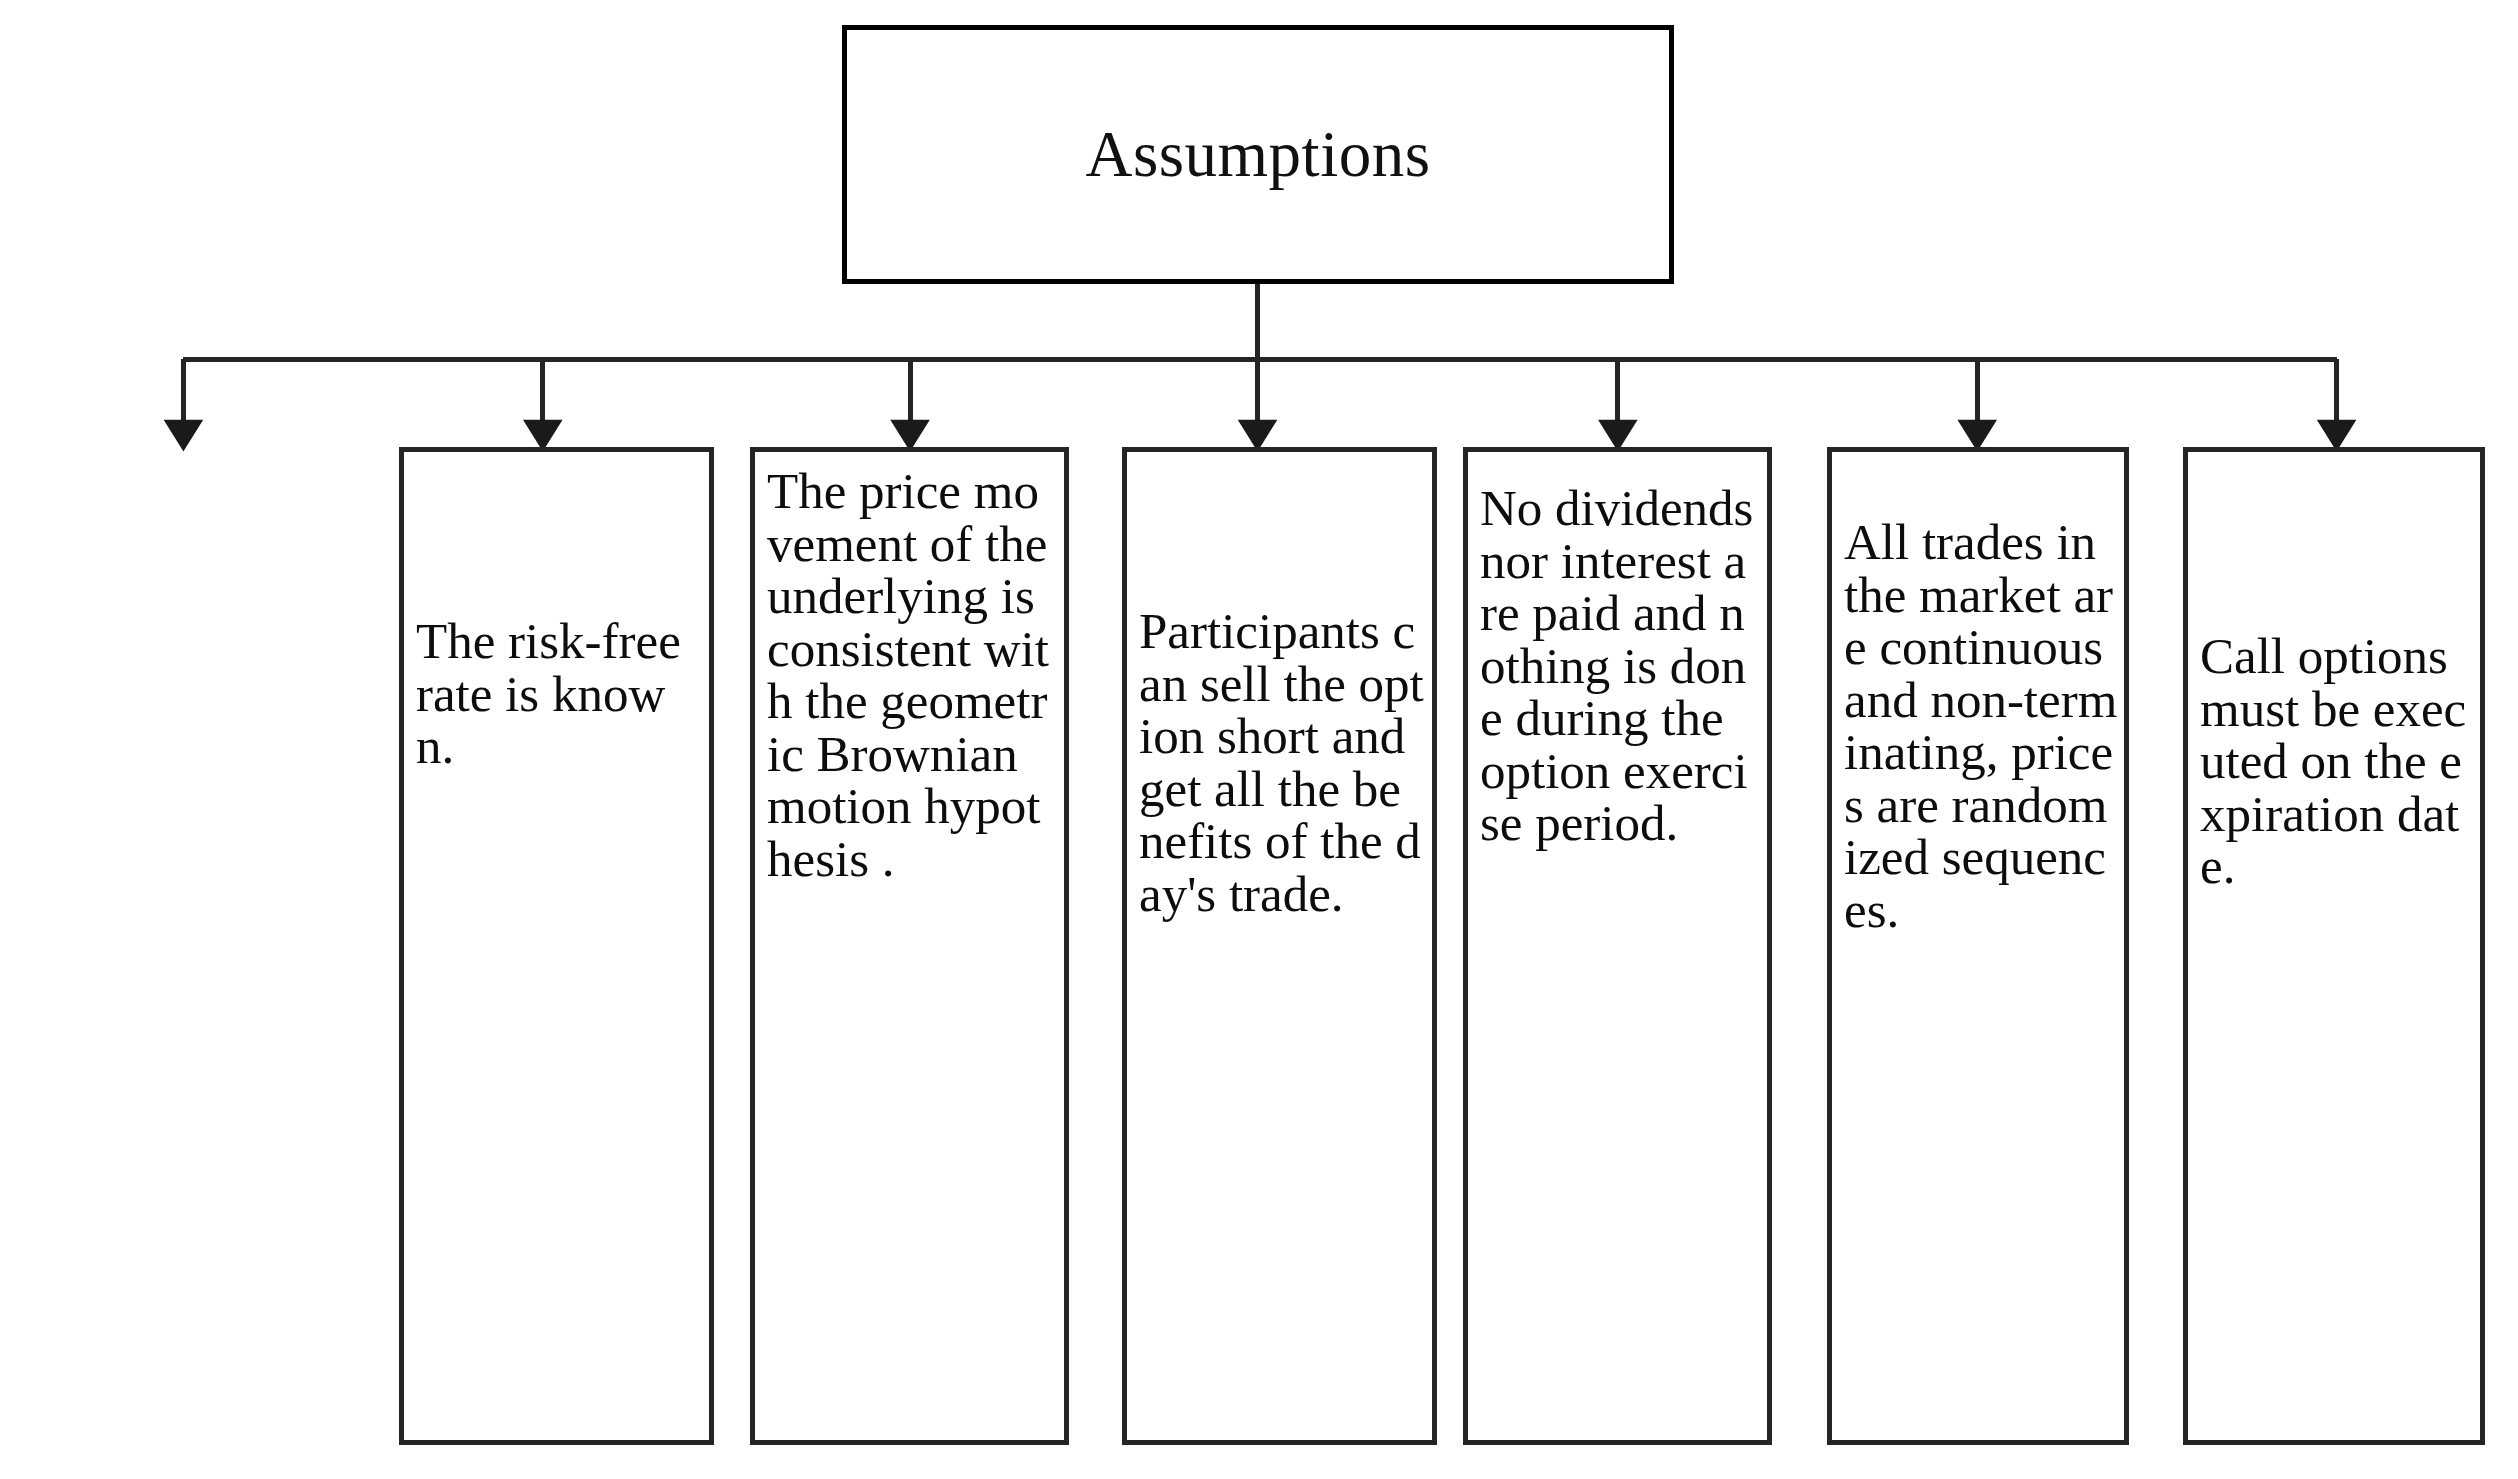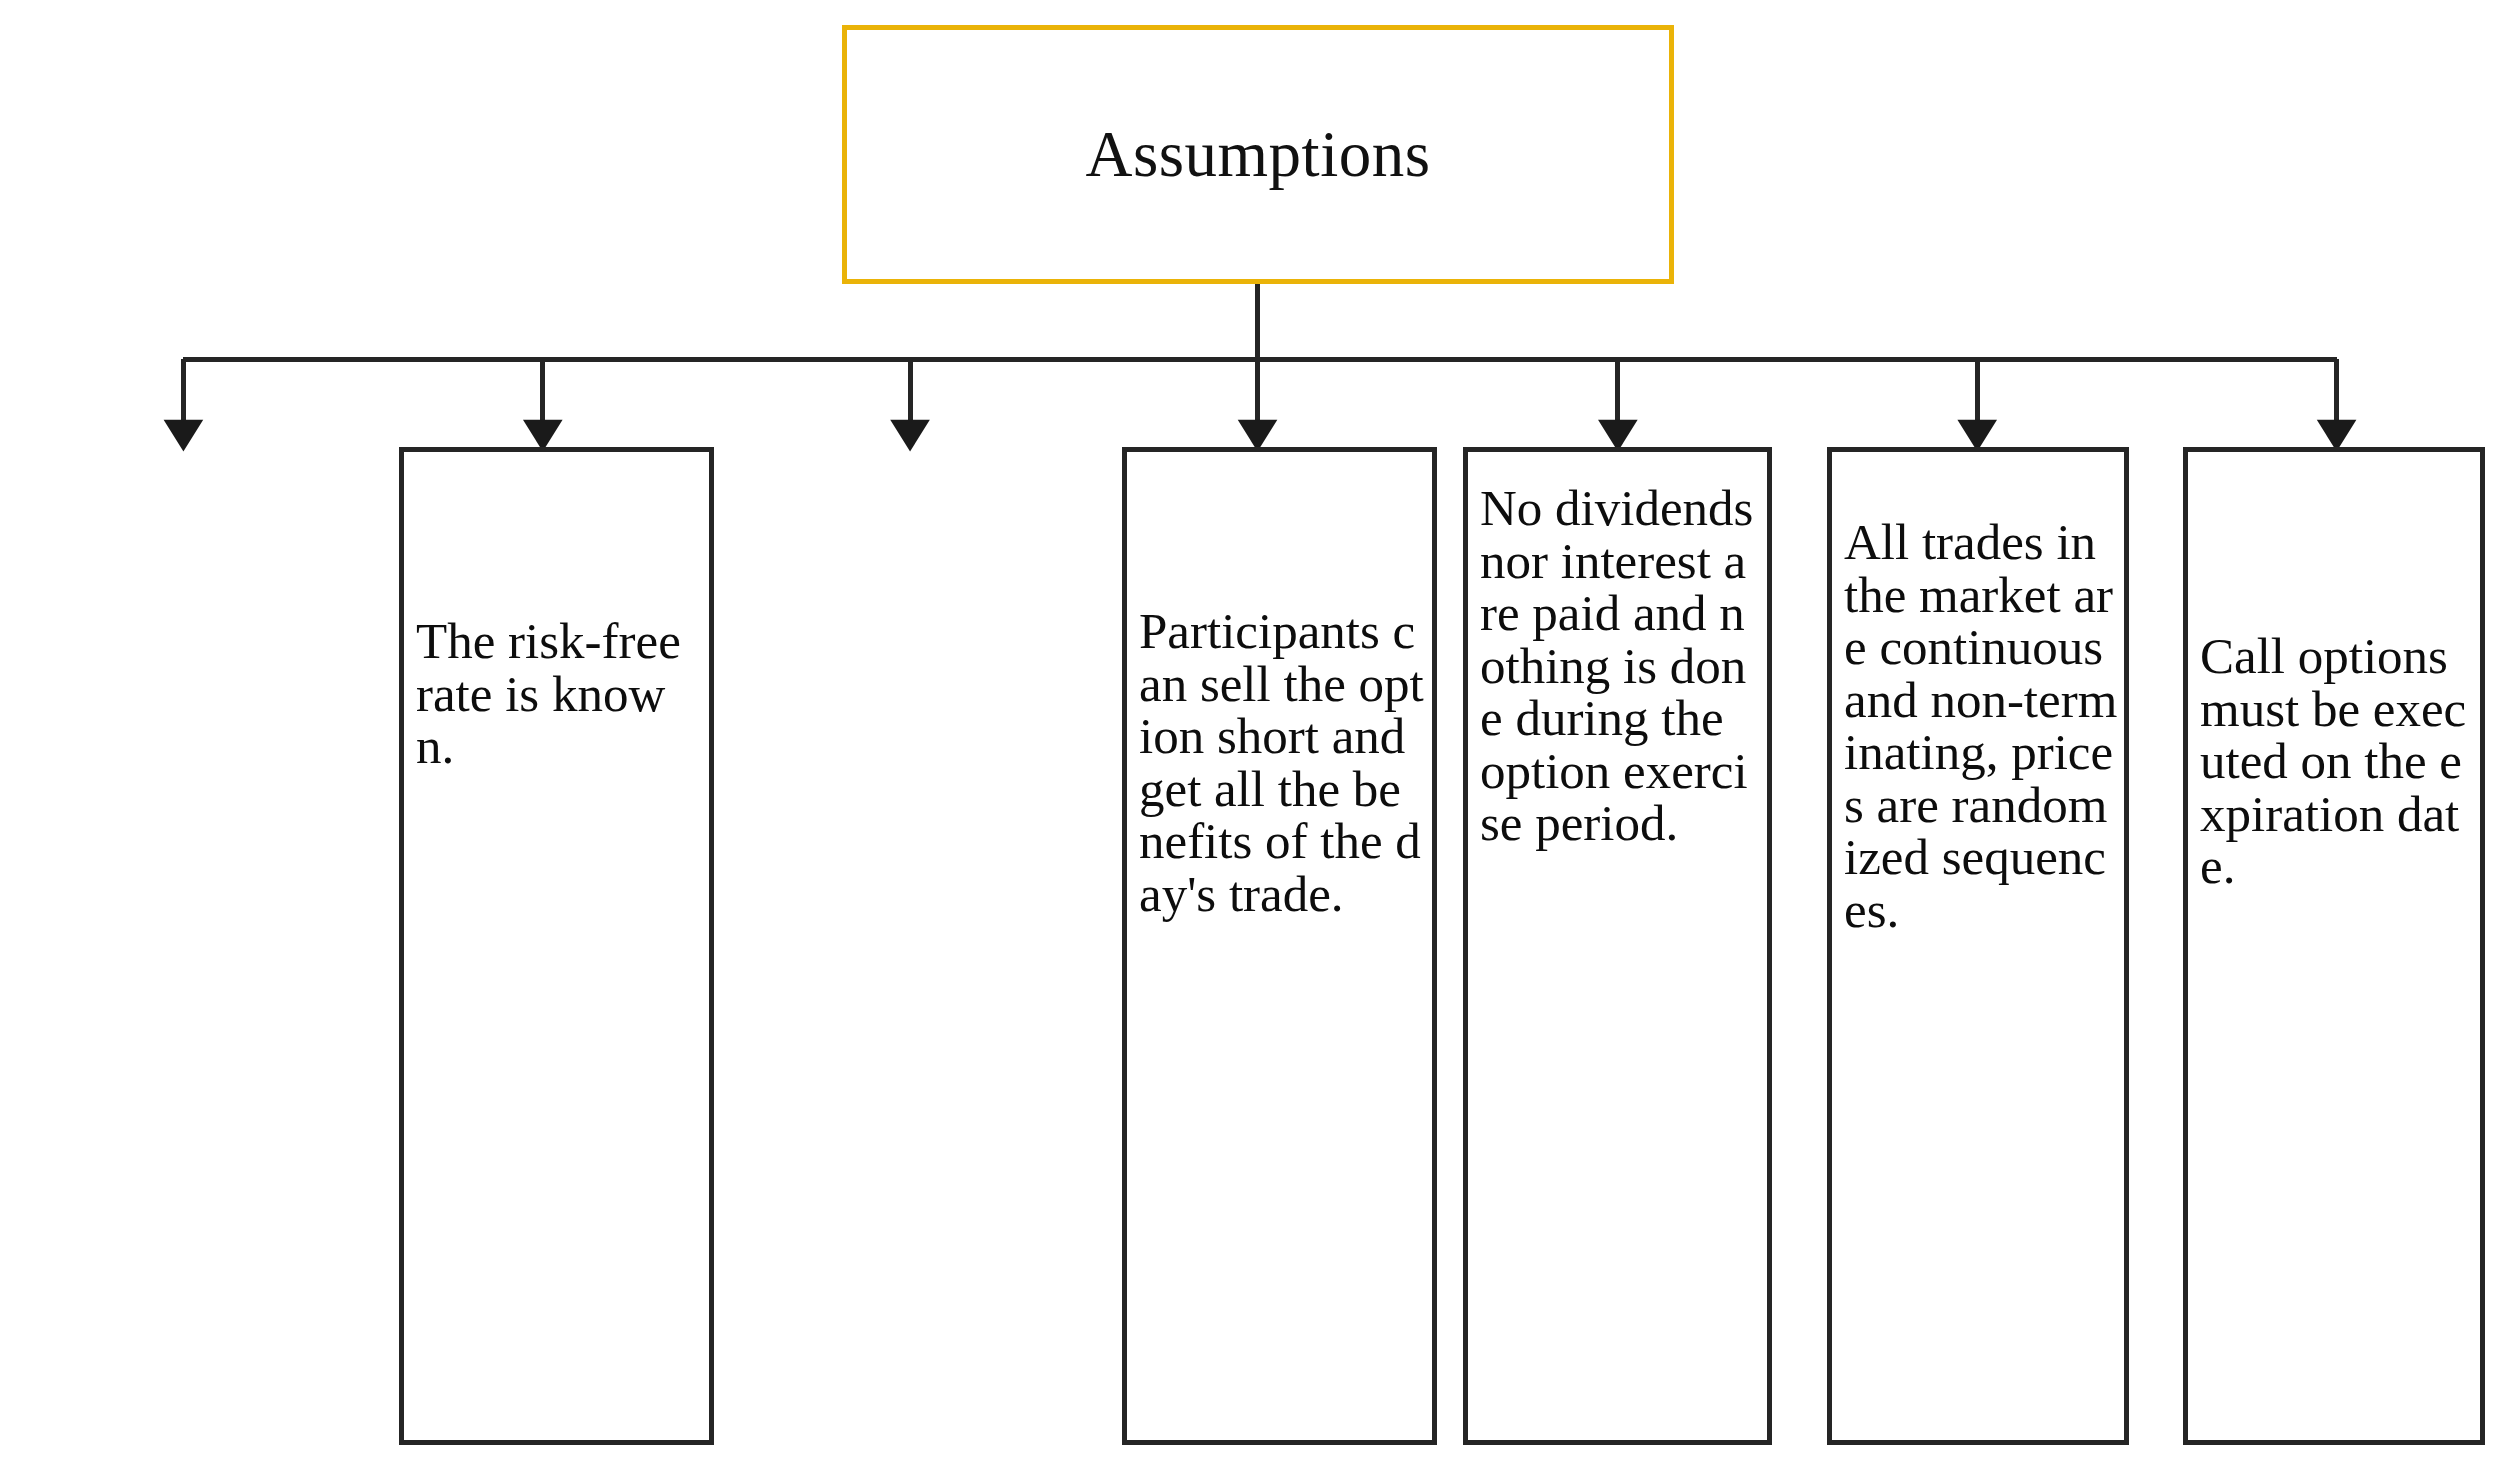--- a/index.html
+++ b/index.html
@@ -28,21 +28,21 @@
   }
 
   
   .root-box {
     position: absolute;
     left: 842px;
     top: 25px;
     width: 832px;
     height: 259px;
     box-sizing: border-box;
-    border: 5px solid #eab308;
+    border: 5px solid #000000;
     background: #ffffff;
     display: flex;
     align-items: center;
     justify-content: center;
   }
   .root-title {
     font-size: 65px;
     line-height: 1.05;
     color: #111111;
     letter-spacing: 0.5px;
@@ -113,20 +113,23 @@
 
   <div class="root-box">
     <div class="root-title">Assumptions</div>
   </div>
 
 
   <div class="leaf-box leaf-2" style="left:386px; width:315px;margin-left:13px;">
     <div class="leaf-text">The risk-free rate is known.</div>
   </div>
 
+  <div class="leaf-box leaf-3" style="left:750px; width:319px;">
+    <div class="leaf-text">The price movement of the underlying is consistent with the geometric Brownian motion hypothesis .</div>
+  </div>
 
   <div class="leaf-box leaf-5" style="left:1463px; width:309px;">
     <div class="leaf-text">No dividends nor interest are paid and nothing is done during the option exercise period.</div>
   </div>
 
   <div class="leaf-box leaf-4" style="left:1122px; width:315px;">
     <div class="leaf-text">Participants can sell the option short and get all the benefits of the day's trade.</div>
   </div>
 
   <div class="leaf-box leaf-6" style="left:1827px; width:302px;padding-left:18px;">

